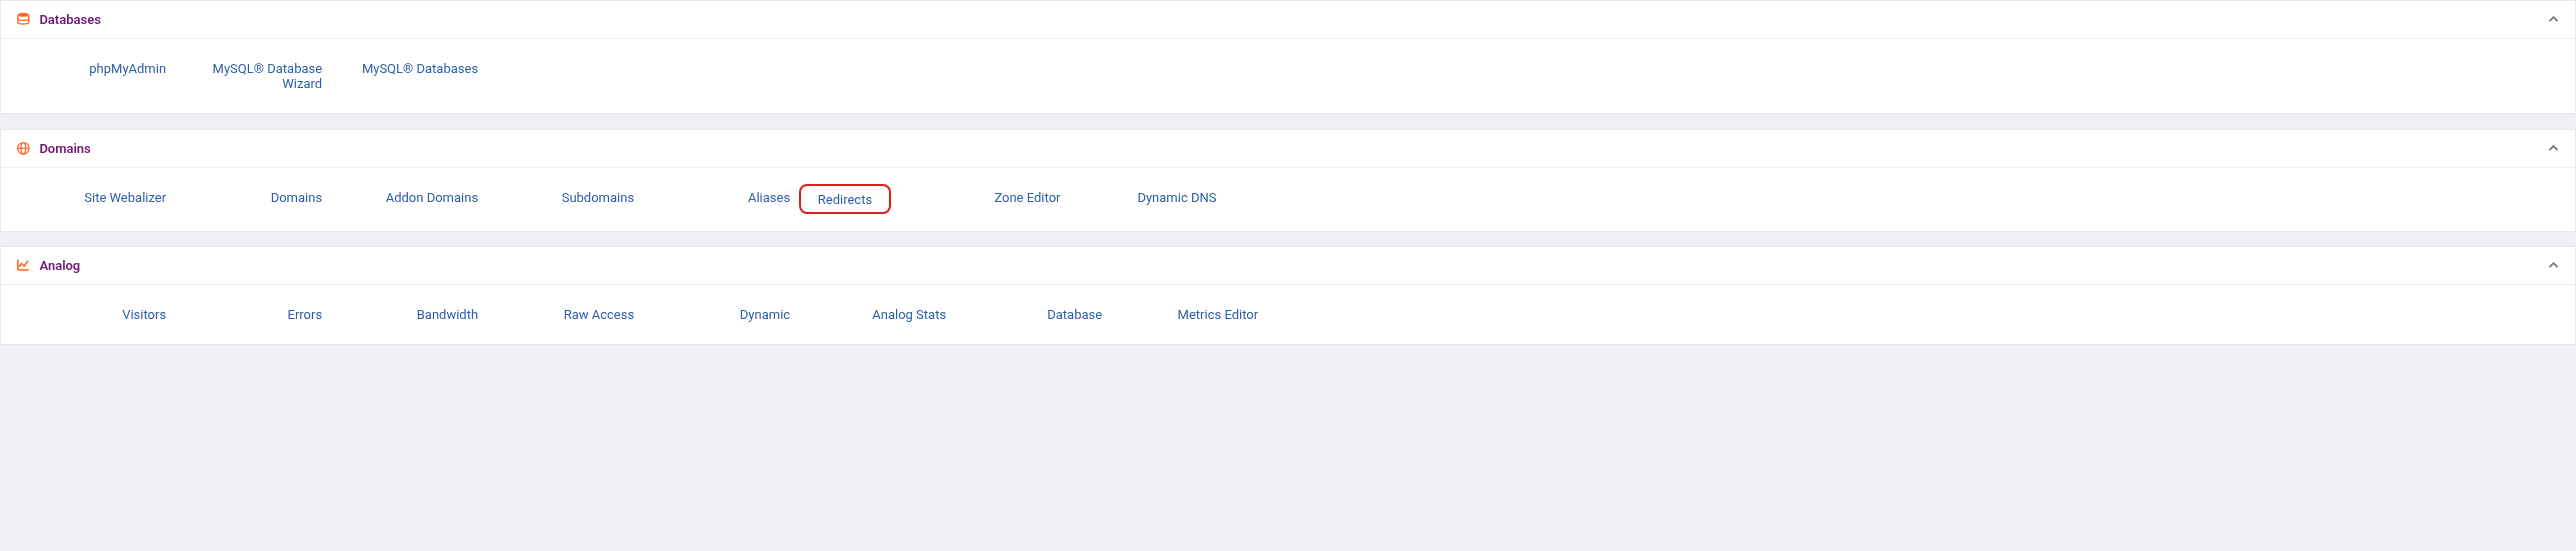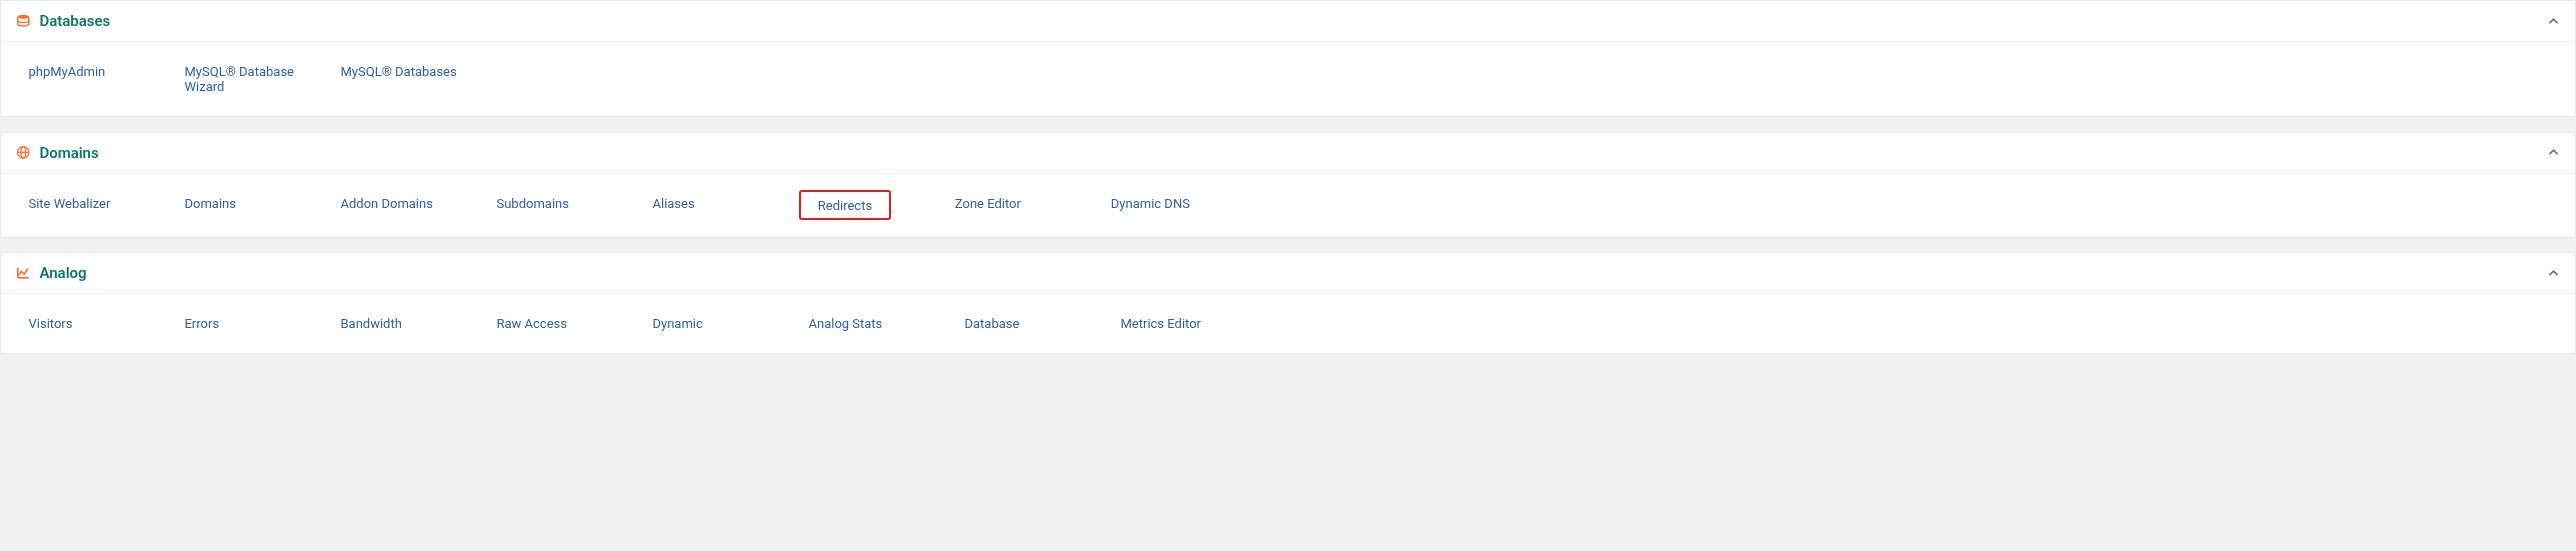--- a/index.html
+++ b/index.html
@@ -29,49 +29,50 @@
   .panel-header-icon {
     width: 14.6px;
     height: 14.6px;
     display: flex;
     align-items: center;
     justify-content: center;
     color: #ff6c2c;
   }
   .panel-title {
     font-weight: 600;
-    color: #0f766e;
-    font-size: 15px;
+    color: #701a75;
+    font-size: 13px;
   }
   .collapse-icon {
     color: #6b7280;
     display: flex;
     align-items: center;
   }
   .panel-body {
     display: flex;
     flex-wrap: wrap;
     padding: 16.5px 9.2px 16.5px 18.3px;
+    text-align: right;
   }
   .panel-body a.item {
     color: #2f5ea8;
     text-decoration: none;
     font-size: 13px;
     padding: 5.5px 9.2px;
     display: inline-block;
     width: 156px;
     flex: 0 0 156px;
   }
   .highlight {
     border: 2.7px solid #e11d1d;
-    border-radius: 3px;
+    border-radius: 8px;
     padding: 5.5px 16.5px !important;
     width: auto !important;
     flex: 0 0 auto !important;
-    margin-right: 55px;
+    margin-right: 23px;
   }
 </style>
 </head>
 <body>
 
 <div class="panel">
   <div class="panel-header">
     <div class="panel-header-left">
       <span class="panel-header-icon">
         <svg viewBox="0 0 16 16" width="14.6" height="14.6" fill="currentColor">

